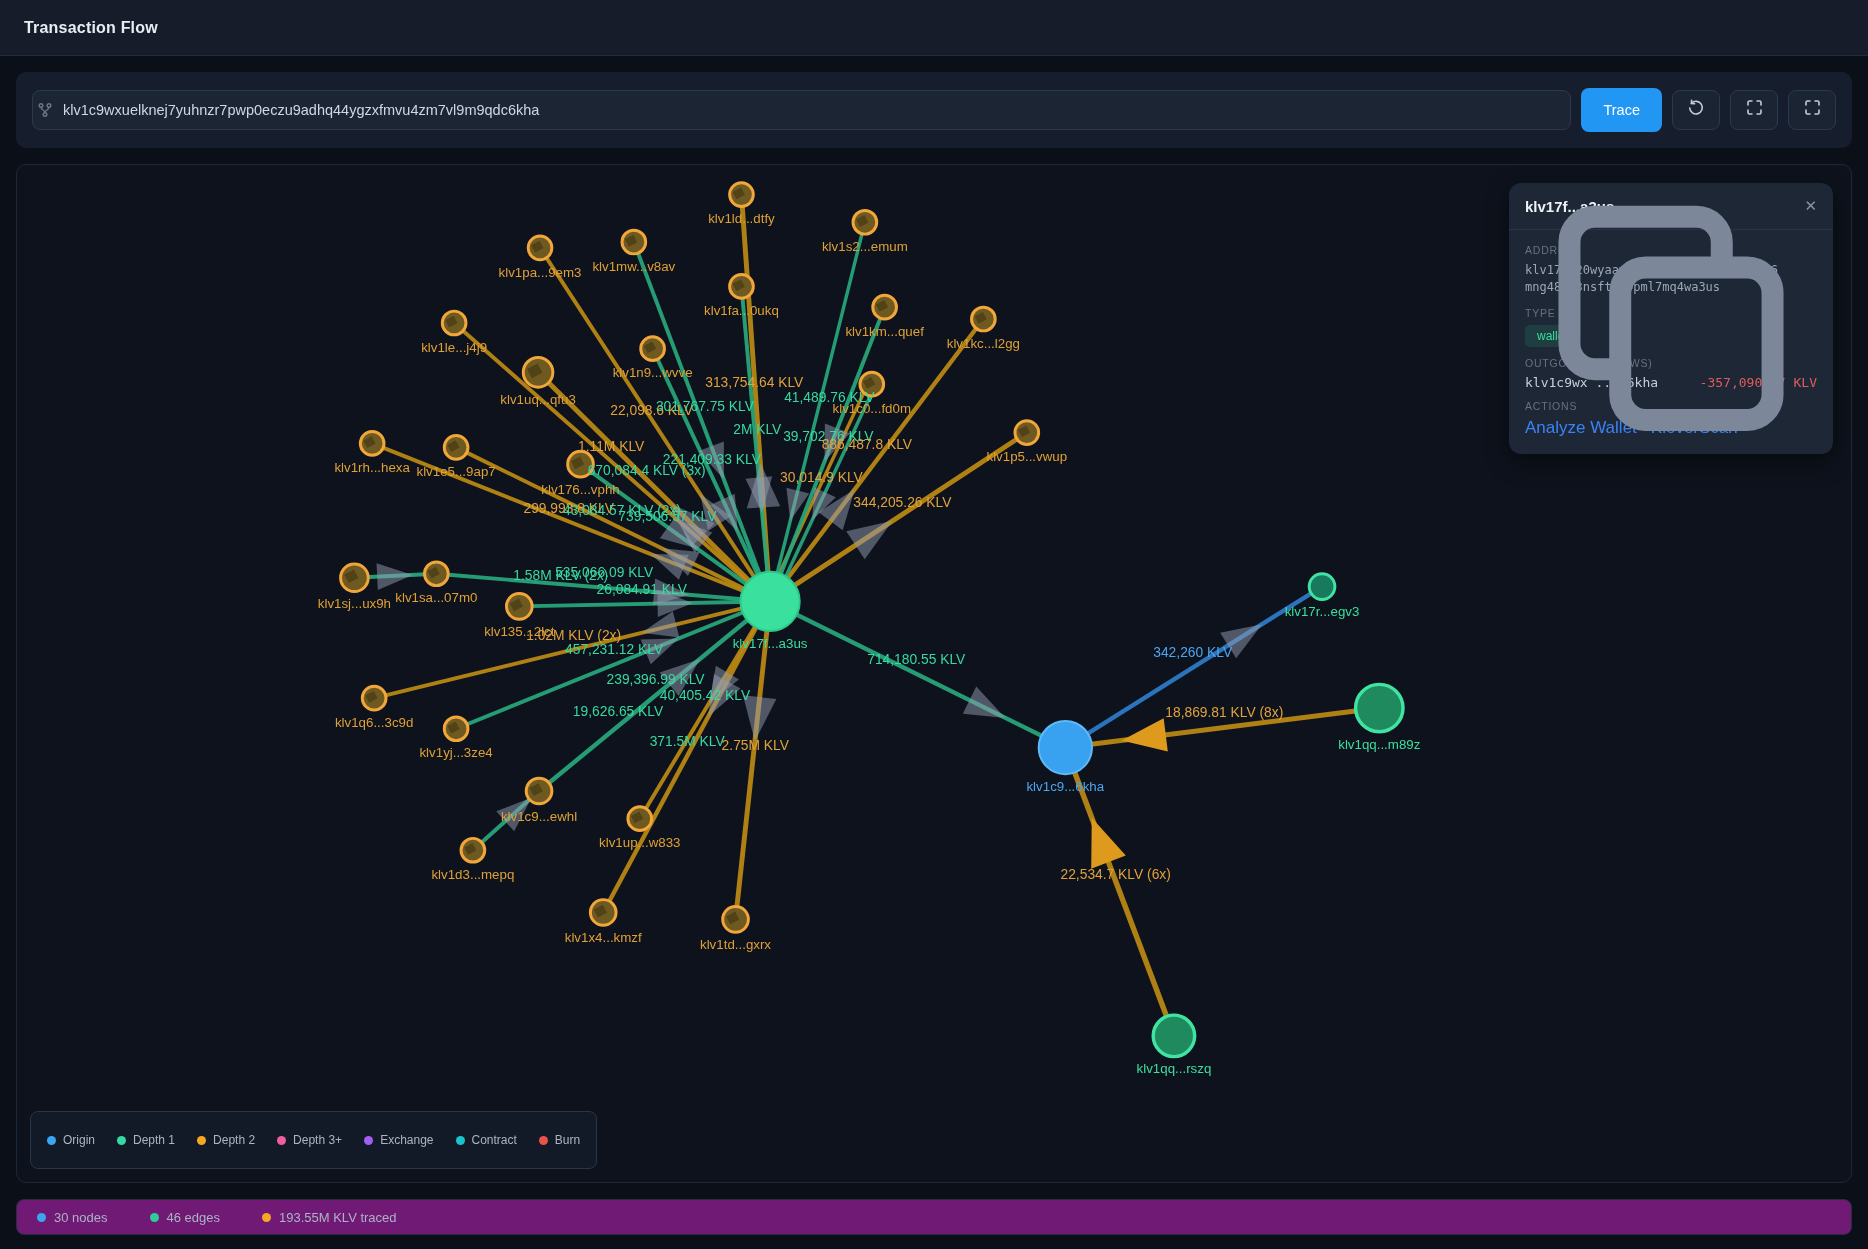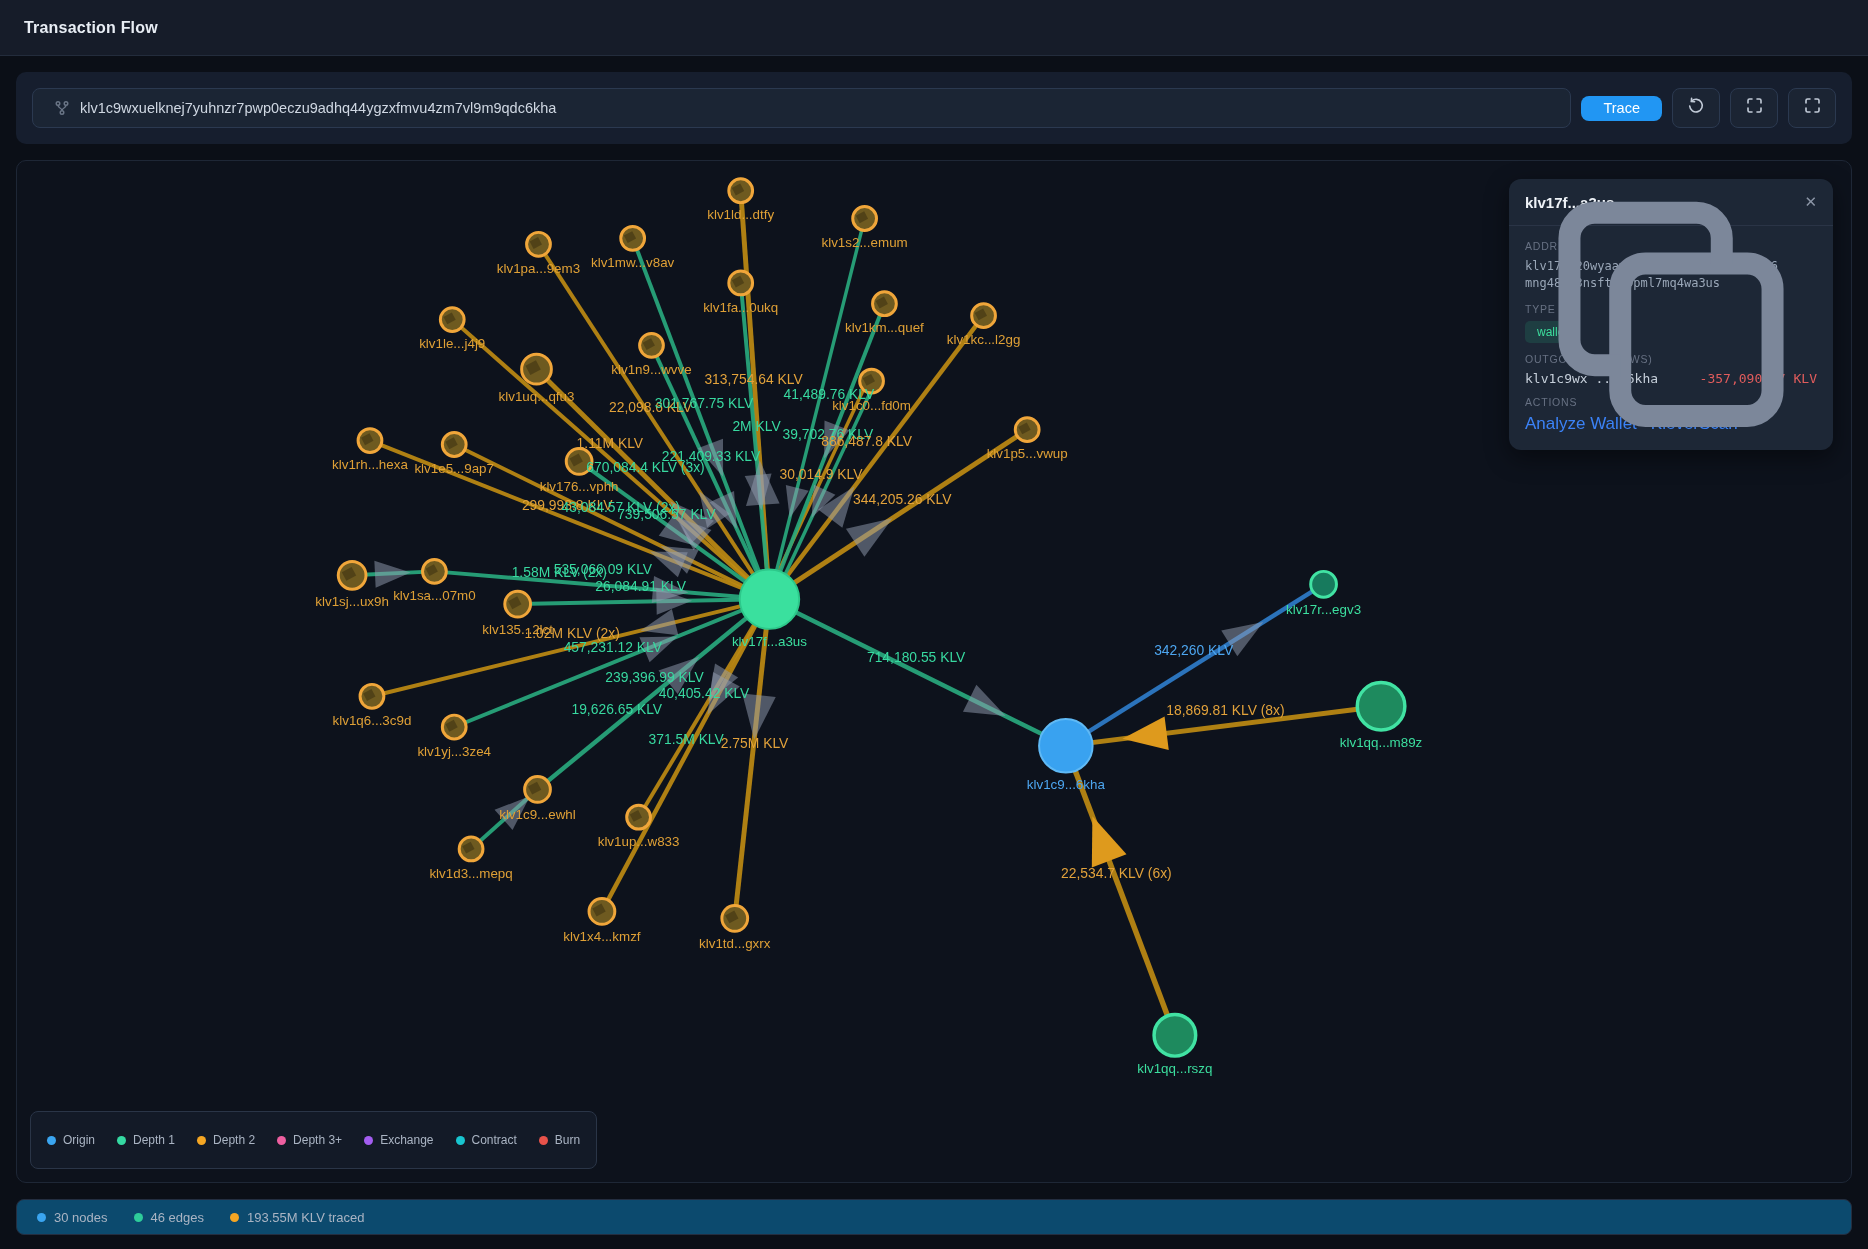--- a/index.html
+++ b/index.html
@@ -19,30 +19,30 @@
   .app-header h1 { font-size:16px; font-weight:bold; color:#e8edf4; letter-spacing:.2px; }
 
   
   .search-card {
     margin:16px 16px 0 16px; background:#161e2e; border-radius:10px;
     padding:16px; display:flex; gap:10px; align-items:center; flex:0 0 auto;
   }
   .search-input {
     flex:1; display:flex; align-items:center; gap:10px;
     background:#1b2534; border:1px solid #2b3950; border-radius:8px;
-    height:40px; padding:0 21px;
+    height:40px; padding:0 4px;
   }
   .search-input .fork { color:#6b7687; display:flex; }
   .search-input input {
     flex:1; background:transparent; border:none; outline:none;
     color:#cfd7e2; font-size:14.5px; font-family:"Liberation Sans",sans-serif;
   }
   .btn-trace {
     background:#2196f3; color:#fff; border:none; border-radius:8px;
-    height:25px; padding:0 22px; font-size:14.5px; cursor:pointer;
+    height:44px; padding:0 22px; font-size:14.5px; cursor:pointer;
     font-family:"Liberation Sans",sans-serif;
   }
   .btn-icon {
     width:48px; height:40px; background:#1b2433; border:1px solid #2b3950;
     border-radius:8px; color:#c3ccd9; display:flex; align-items:center;
     justify-content:center; cursor:pointer; font-size:18px;
   }
 
   
   .graph-card {
@@ -89,23 +89,23 @@
   .legend {
     position:absolute; left:13px; bottom:13px; z-index:4;
     background:rgba(20,27,40,.92); border:1px solid #2a3547; border-radius:8px;
     display:flex; align-items:center; gap:22px; padding:21px 16px;
   }
   .legend .item { display:flex; align-items:center; gap:7px; font-size:12px; color:#aab4c3; }
   .dot { width:9px; height:9px; border-radius:50%; display:inline-block; }
 
   
   .statusbar {
-    margin:16px 16px 14px 16px; height:36px; background:#0c4a6e;
+    margin:16px 16px 14px 16px; height:36px; background:#701a75;
     border:1px solid #242e40; border-radius:8px; display:flex; align-items:center;
-    gap:26px; padding:0 20px; flex:0 0 auto;
+    gap:42px; padding:0 20px; flex:0 0 auto;
   }
   .statusbar .item { display:flex; align-items:center; gap:8px; font-size:13px; color:#aab4c3; }
 </style>
 </head>
 <body>
 
 <header class="app-header">
   <h1>Transaction Flow</h1>
 </header>
 

